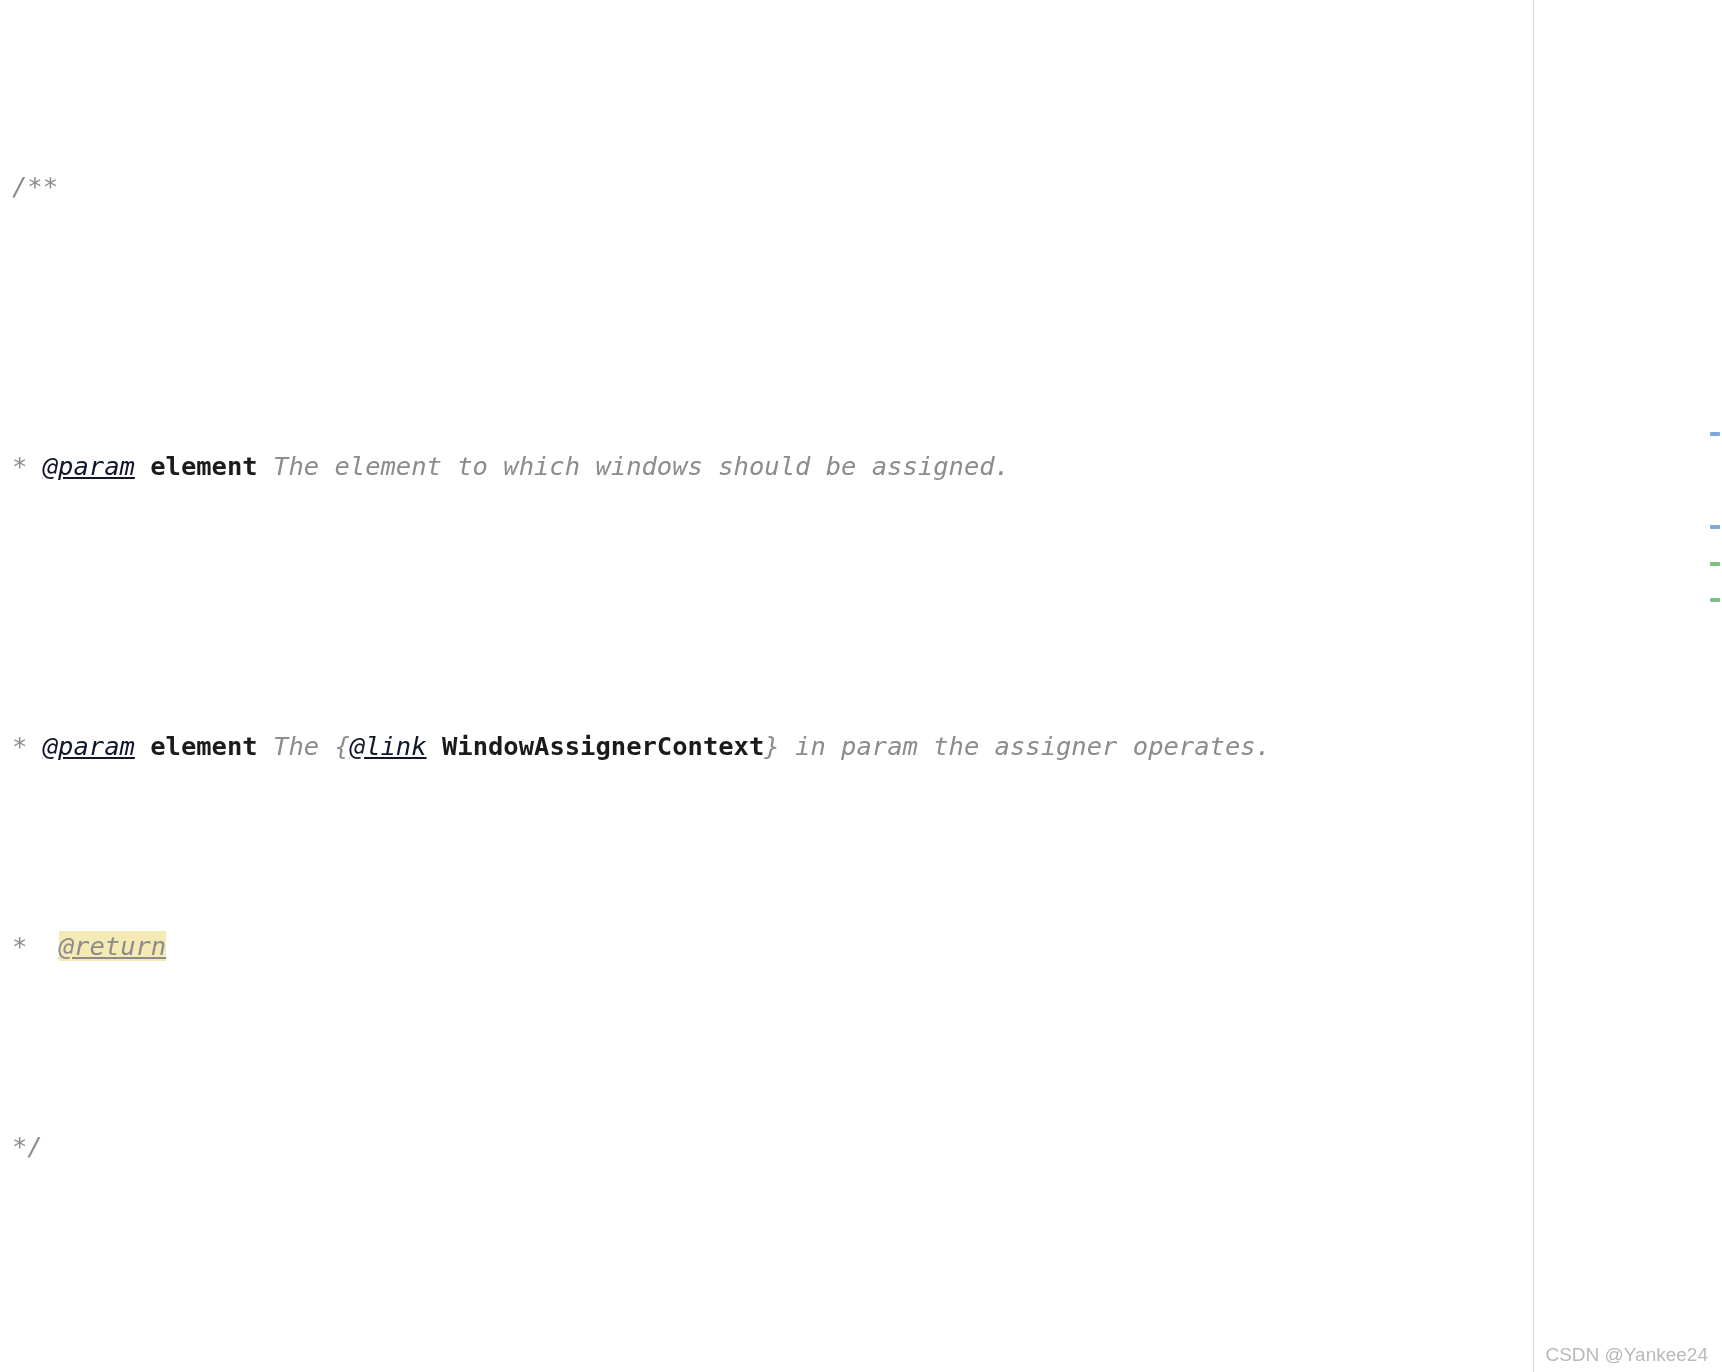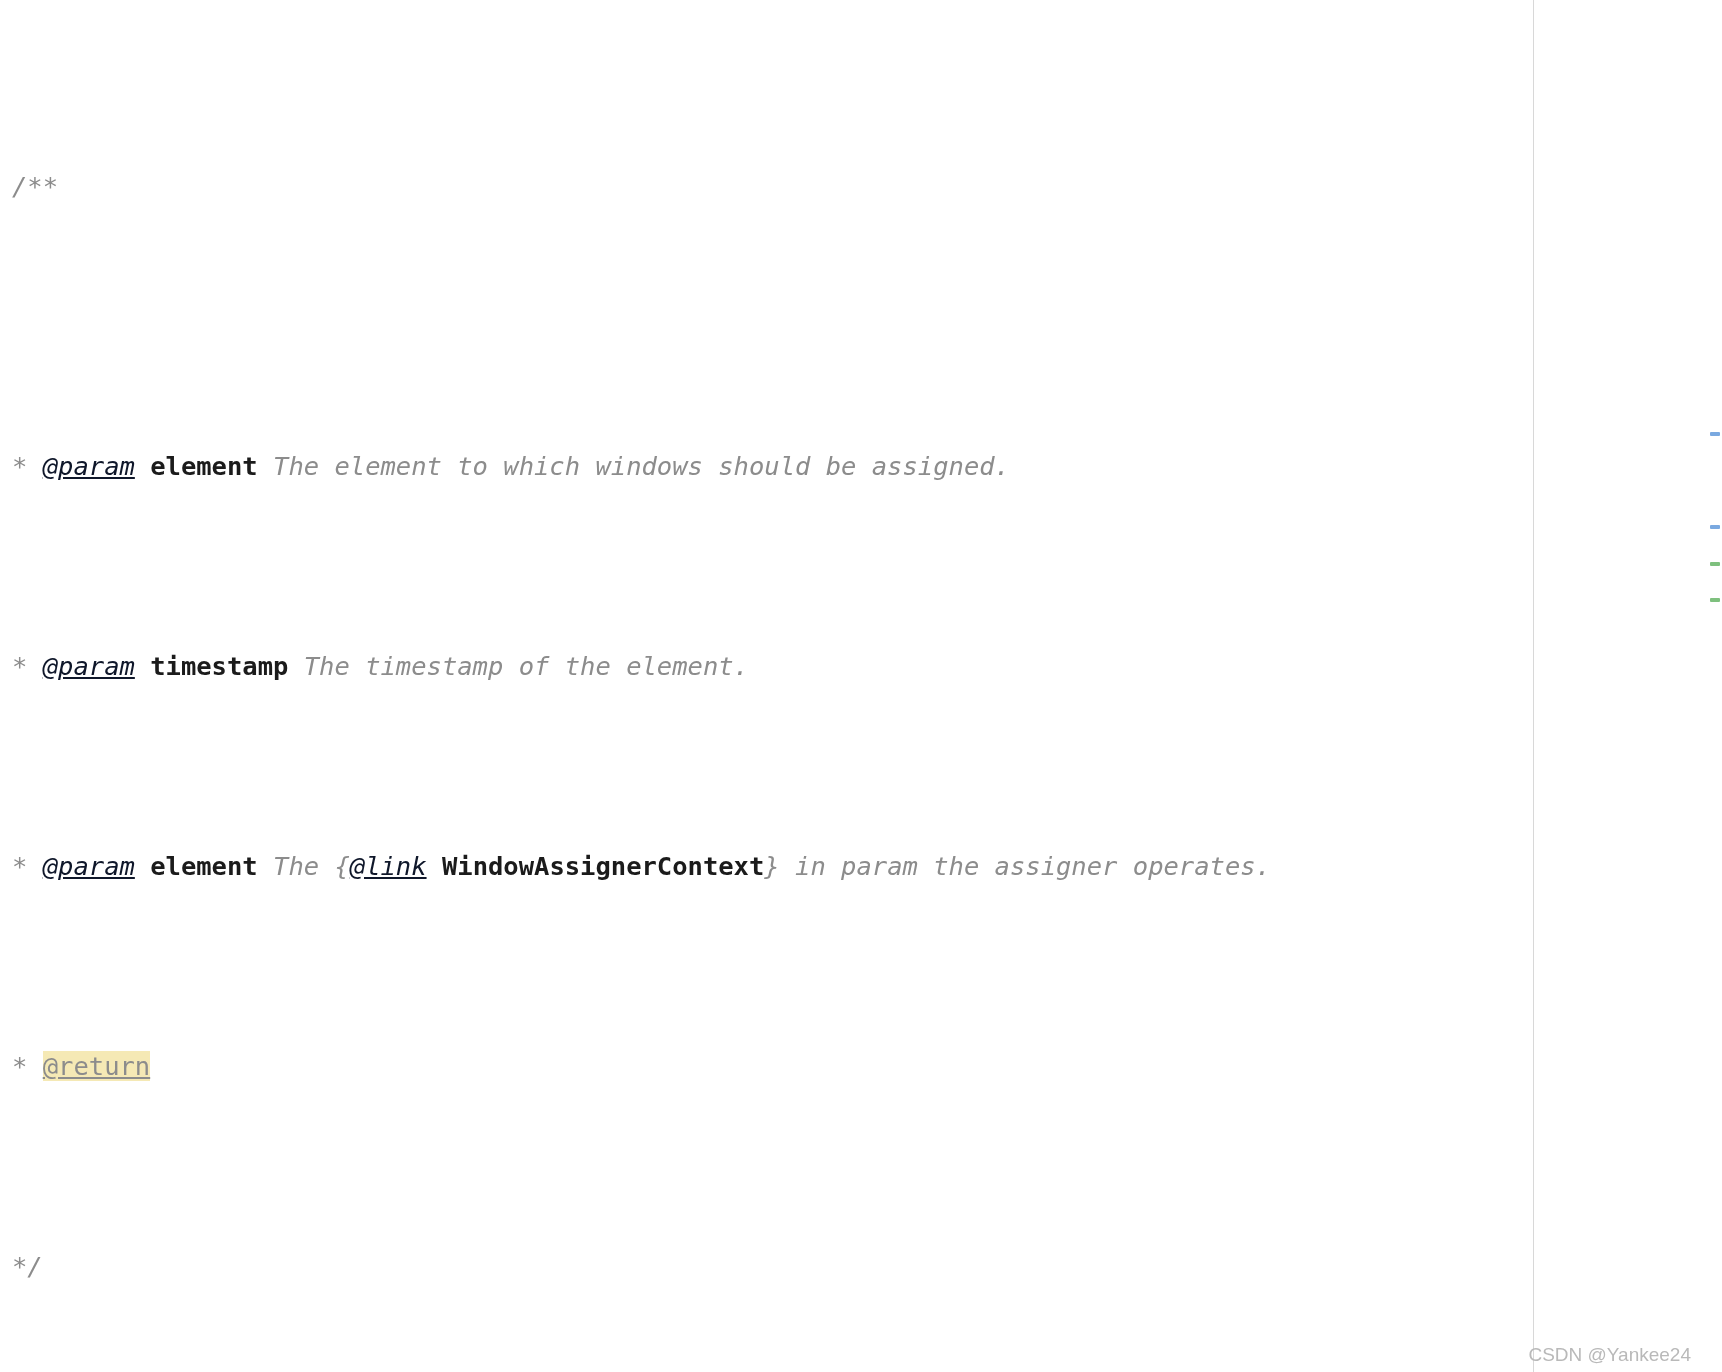--- a/index.html
+++ b/index.html
@@ -62,26 +62,28 @@
   }
   .doc     { color: #8c8c8c; font-style: italic; }
   .doctag  { color: #0f172a; font-style: italic; text-decoration: underline; }
   .docval  { color: #1b1b1b; font-weight: bold; }
 
   
   .hl-tag {
     background: #f5e9b5;
     text-decoration: underline;
     color: #8c8c8c;
+    font-style: italic;
+    margin-left: 16px;
   }
 
   
   .watermark {
     position: absolute;
-    right: 31px;
+    right: 14px;
     bottom: 6px;
     font-family: "Liberation Sans", sans-serif;
     font-size: 19px;
     color: #b9b9b9;
   }
 
   
   .cjk { font-family: "DejaVu Sans", "Liberation Sans", sans-serif; font-size: 24px; }
 </style>
 </head>
@@ -102,21 +104,20 @@
 
     
     <div class="line"><span class="doc">/**</span></div>
 
     
 
     
     <div class="line"><span class="doc">* </span><span class="doctag">@param</span><span class="doc"> </span><span class="docval">element</span><span class="doc"> </span><span class="doc">The element to which windows should be assigned.</span></div>
 
     
-    <div class="line"><span class="doc">* </span><span class="doctag">@param</span><span class="doc"> </span><span class="docval">timestamp</span><span class="doc"> </span><span class="doc">The timestamp of the element.</span></div>
 
     
     <div class="line"><span class="doc">* </span><span class="doctag">@param</span><span class="doc"> </span><span class="docval">element</span><span class="doc"> </span><span class="doc">The {</span><span class="doctag">@link</span><span class="doc"> </span><span class="docval">WindowAssignerContext</span><span class="doc">} in param the assigner operates.</span></div>
 
     
     <div class="line"><span class="doc">* </span><span class="hl-tag">@return</span></div>
 
     
     <div class="line"><span class="doc">*/</span></div>
 

